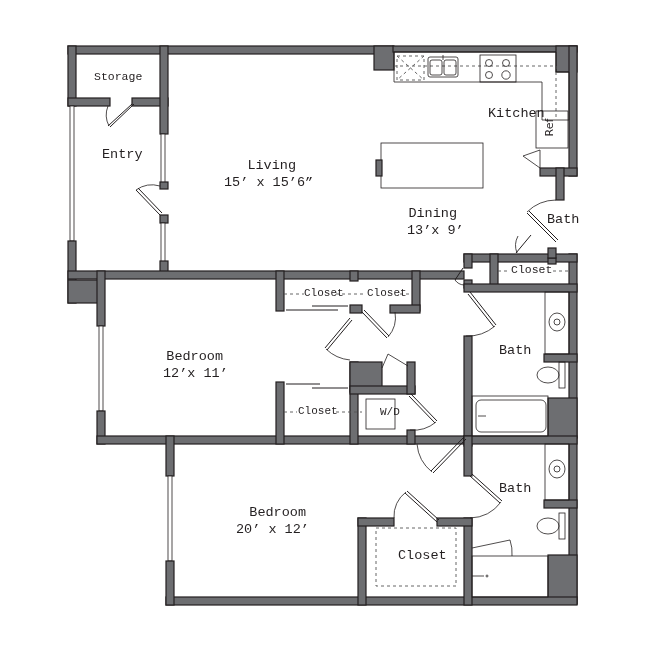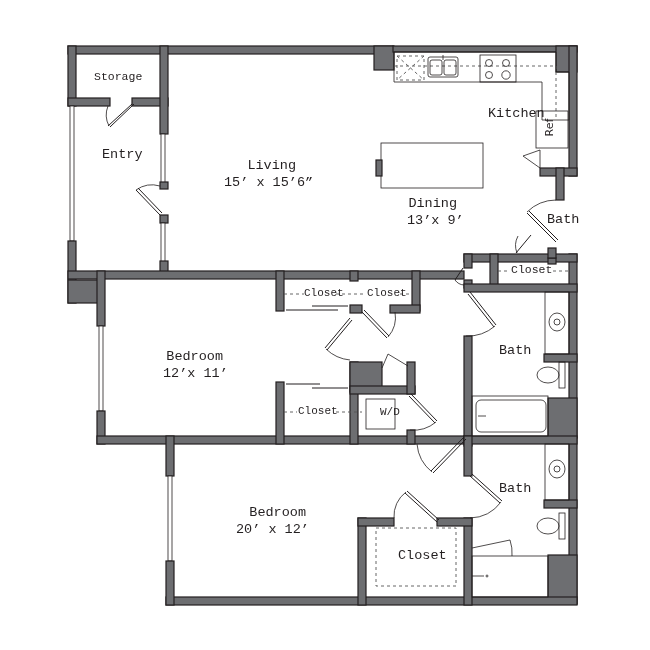--- a/index.html
+++ b/index.html
@@ -249,21 +249,21 @@
 <div class="lbl small" style="left:94px; top:70px;">Storage</div>
 <div class="lbl big" style="left:102px; top:147px;">Entry</div>
 
 <div class="lbl big" style="left:224px; top:158px; width:72px;">
   <span class="sub">Living</span>
   <span class="sub">15’ x 15’6”</span>
 </div>
 
 <div class="lbl big" style="left:440px; top:106px;margin-left:48px;">Kitchen</div>
 
-<div class="lbl big" style="left:407px; top:196px; width:50px;">
+<div class="lbl big" style="left:407px; top:206px; width:50px;">
   <span class="sub">Dining</span>
   <span class="sub">13’x 9’</span>
 </div>
 
 <div class="lbl big" style="left:547px; top:212px;">Bath</div>
 
 <div class="ref" style="left:541px; top:121px;">Ref</div>
 
 <div class="lbl small" style="left:511px; top:263px;">Closet</div>
 

